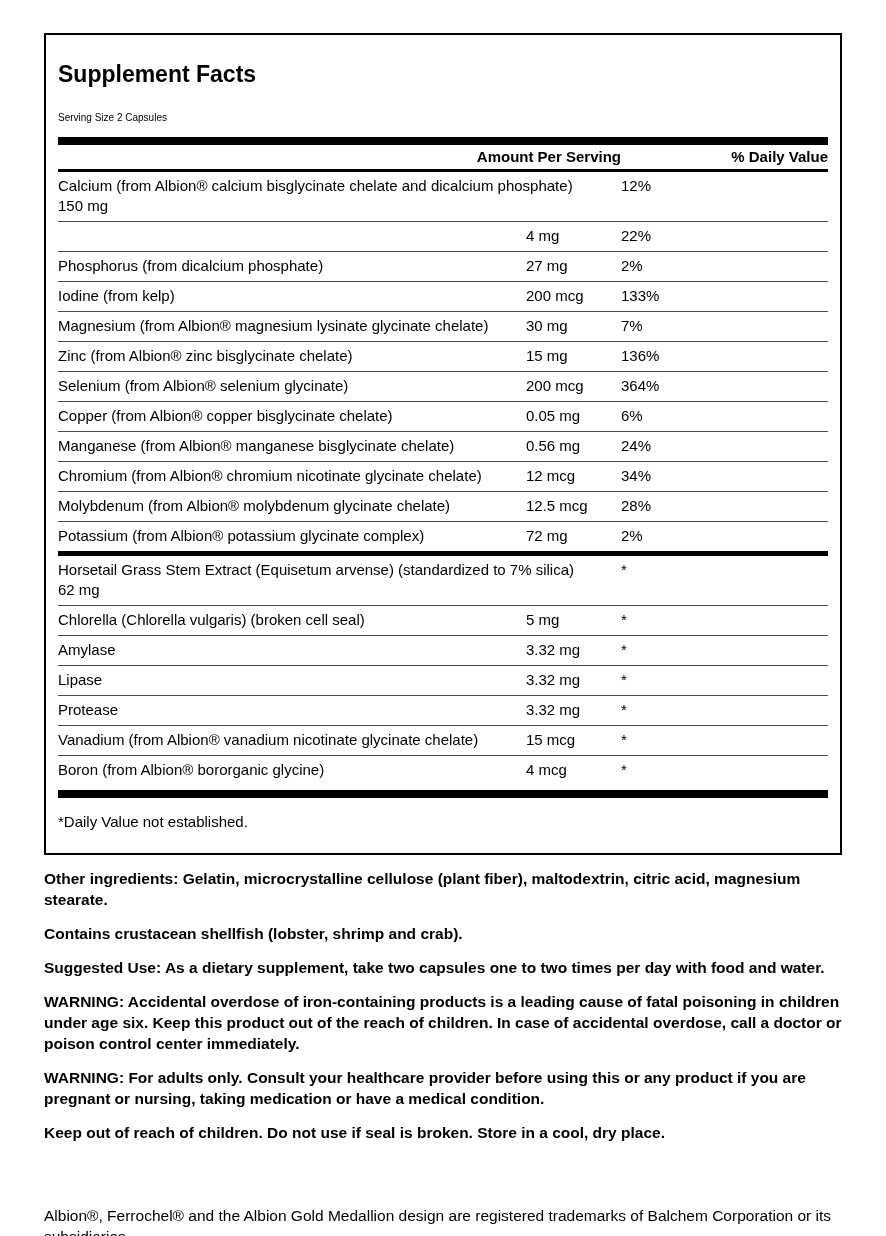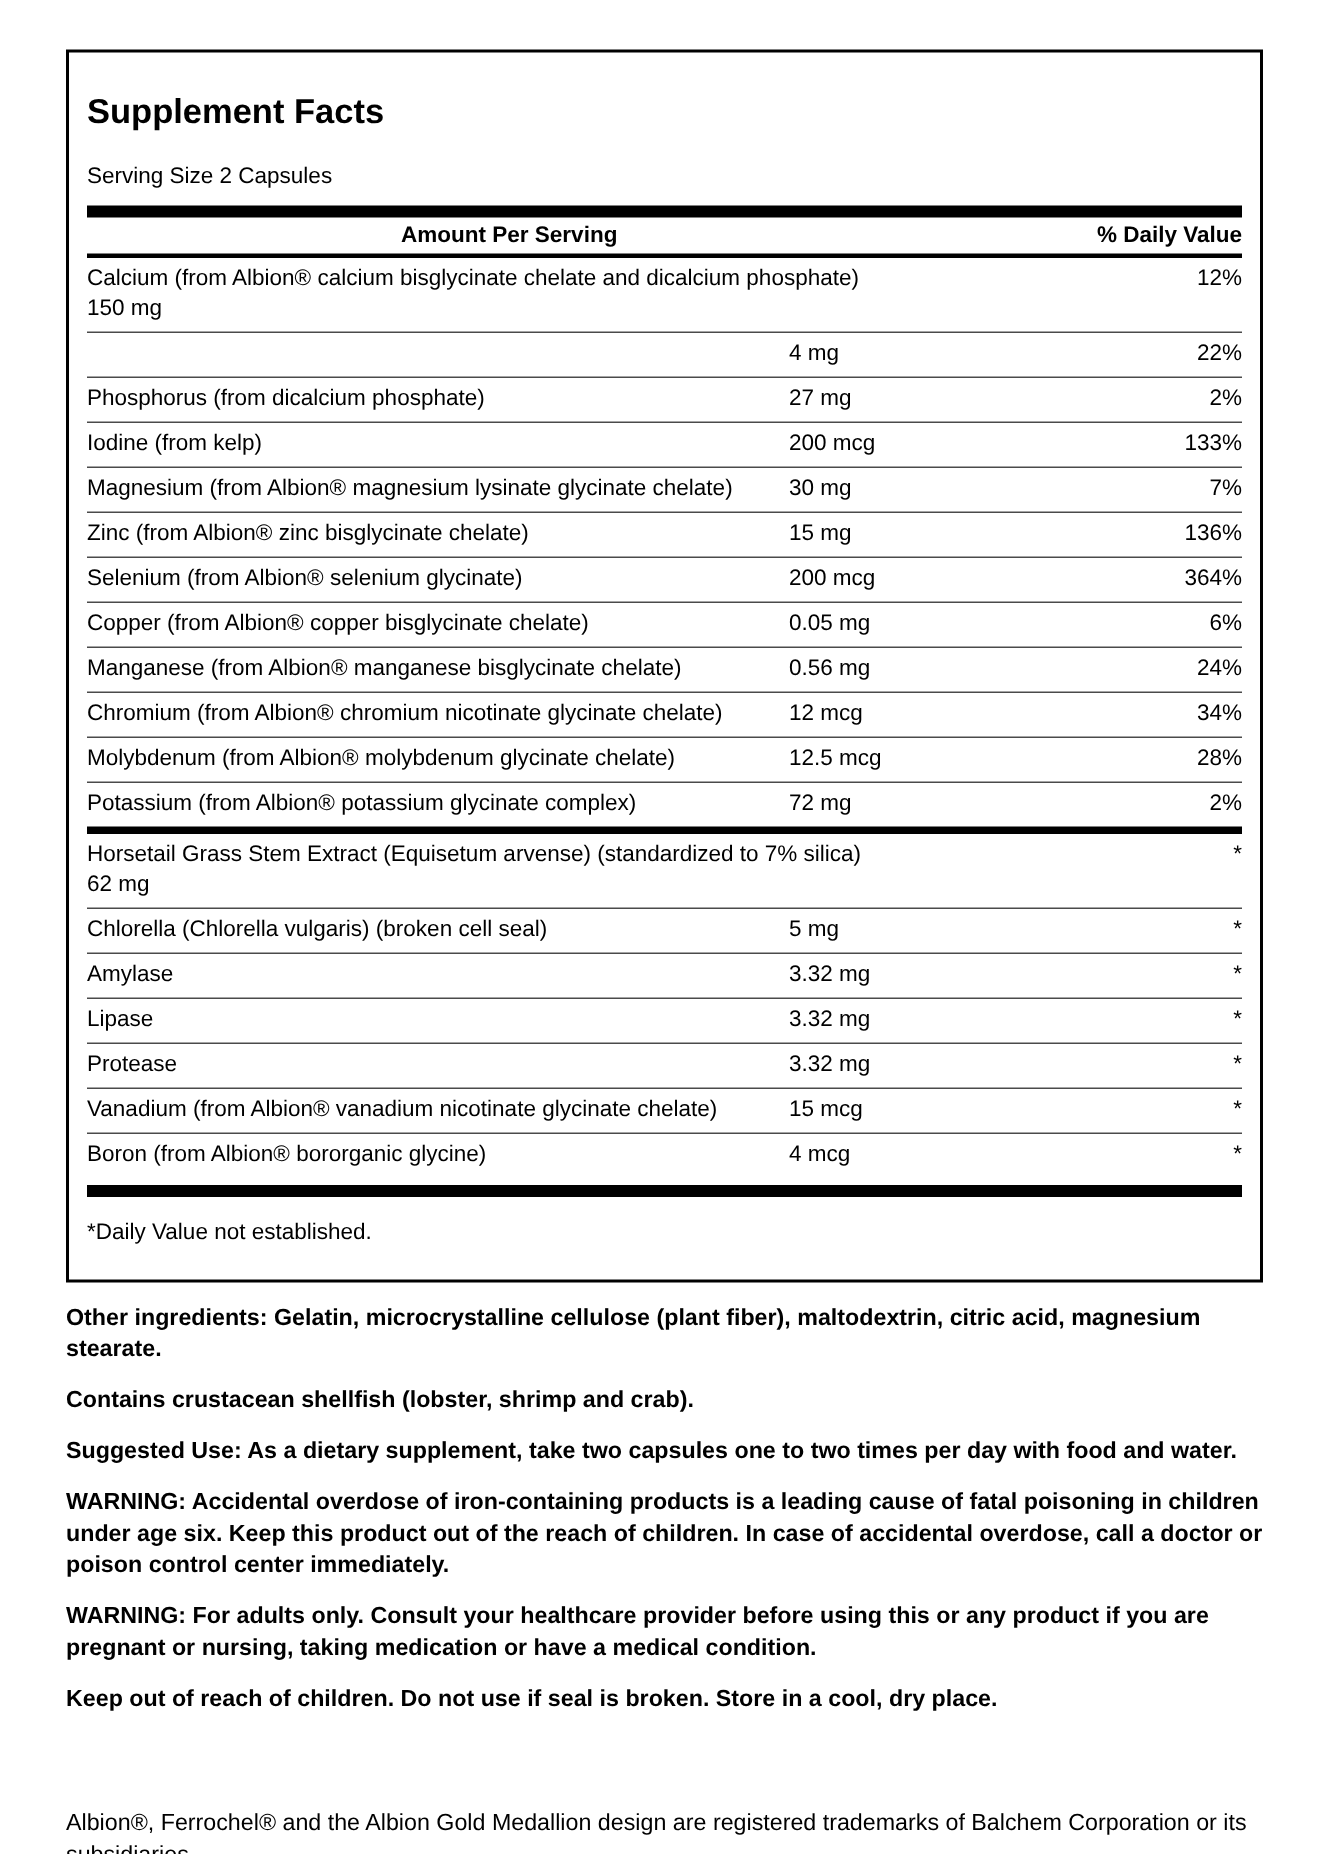--- a/index.html
+++ b/index.html
@@ -14,44 +14,44 @@
   
   .facts-box {
     position:absolute; left:44px; top:33px;
     width:798px; height:822px;
     border:2px solid #000;
     padding:0 12px 10px 12px;
     overflow:hidden;
     background:#fff;
   }
   .facts-title { font-size:23px; font-weight:bold; margin-top:26px; letter-spacing:0; }
-  .serving-block { margin-top:20px; font-size:15px; line-height:20px; }
+  .serving-block { margin-top:20px; font-size:10px; line-height:20px; }
 
   .bar { background:#000; width:100%; }
   .bar.top-bar { height:8px; margin-top:9px; }
   .bar.bottom-bar { height:8px; margin-top:5px; }
 
   .hdr-row {
     display:grid; grid-template-columns:1fr 207px;
     font-weight:bold; font-size:15px; line-height:20px;
     padding:2px 0 2px 0;
     border-bottom:3px solid #000;
   }
-  .hdr-amount { text-align:center; }
+  .hdr-amount { text-align:right; }
   .hdr-dv { text-align:right; }
 
   .rows { width:100%; }
   .row {
     display:grid; grid-template-columns:1fr 95px 207px;
     font-size:15px; line-height:20px;
     padding:4px 0 5px 0;
   }
   .row + .row { border-top:1px solid #4a4a4a; }
   .row .amt { grid-column:2; }
-  .row .dv  { text-align:right; grid-column:3; }
+  .row .dv  { text-align:left; grid-column:3; }
   .row .nm  { grid-column:1; }
   .row.two-line .nm  { grid-column:1 / 3; grid-row:1; }
   .row.two-line .dv  { grid-column:3; grid-row:1; }
   .row.two-line .amt { grid-column:1 / 3; grid-row:2; }
   .rows .row.thick-top { border-top:5px solid #000; }
 
   .footnote { font-size:15px; margin-top:14px; line-height:20px; }
 
   
   .below {

